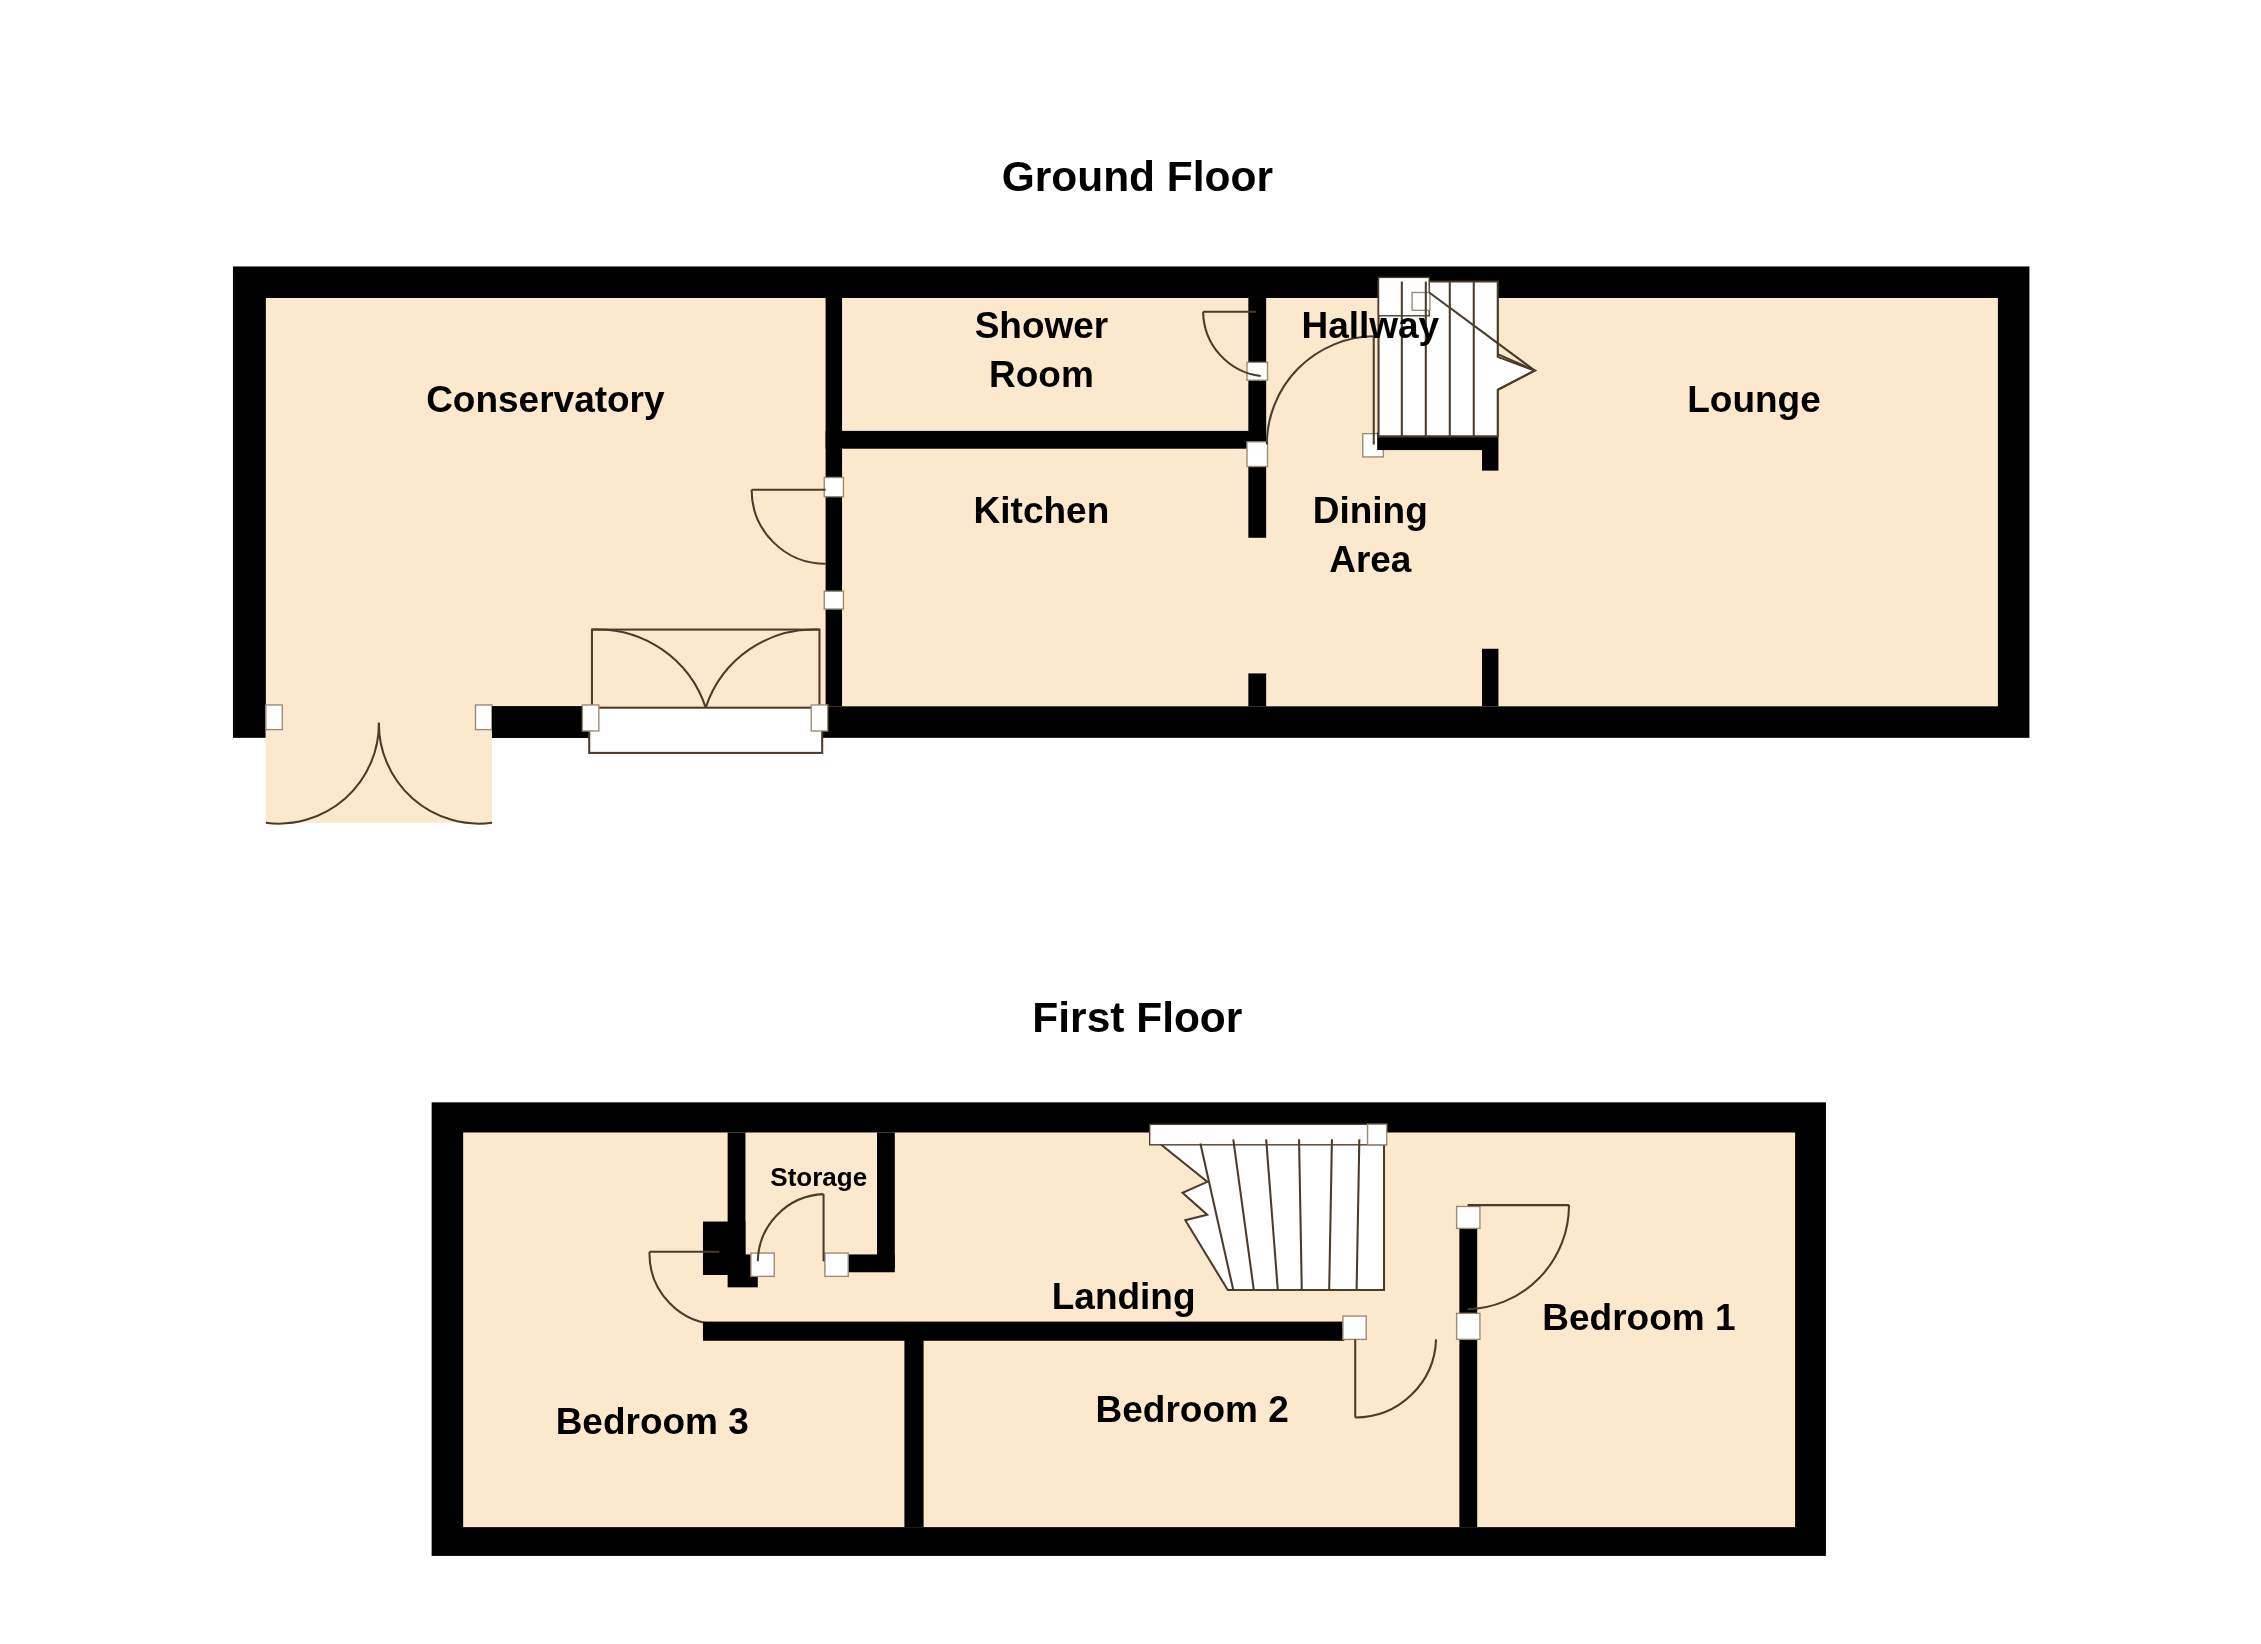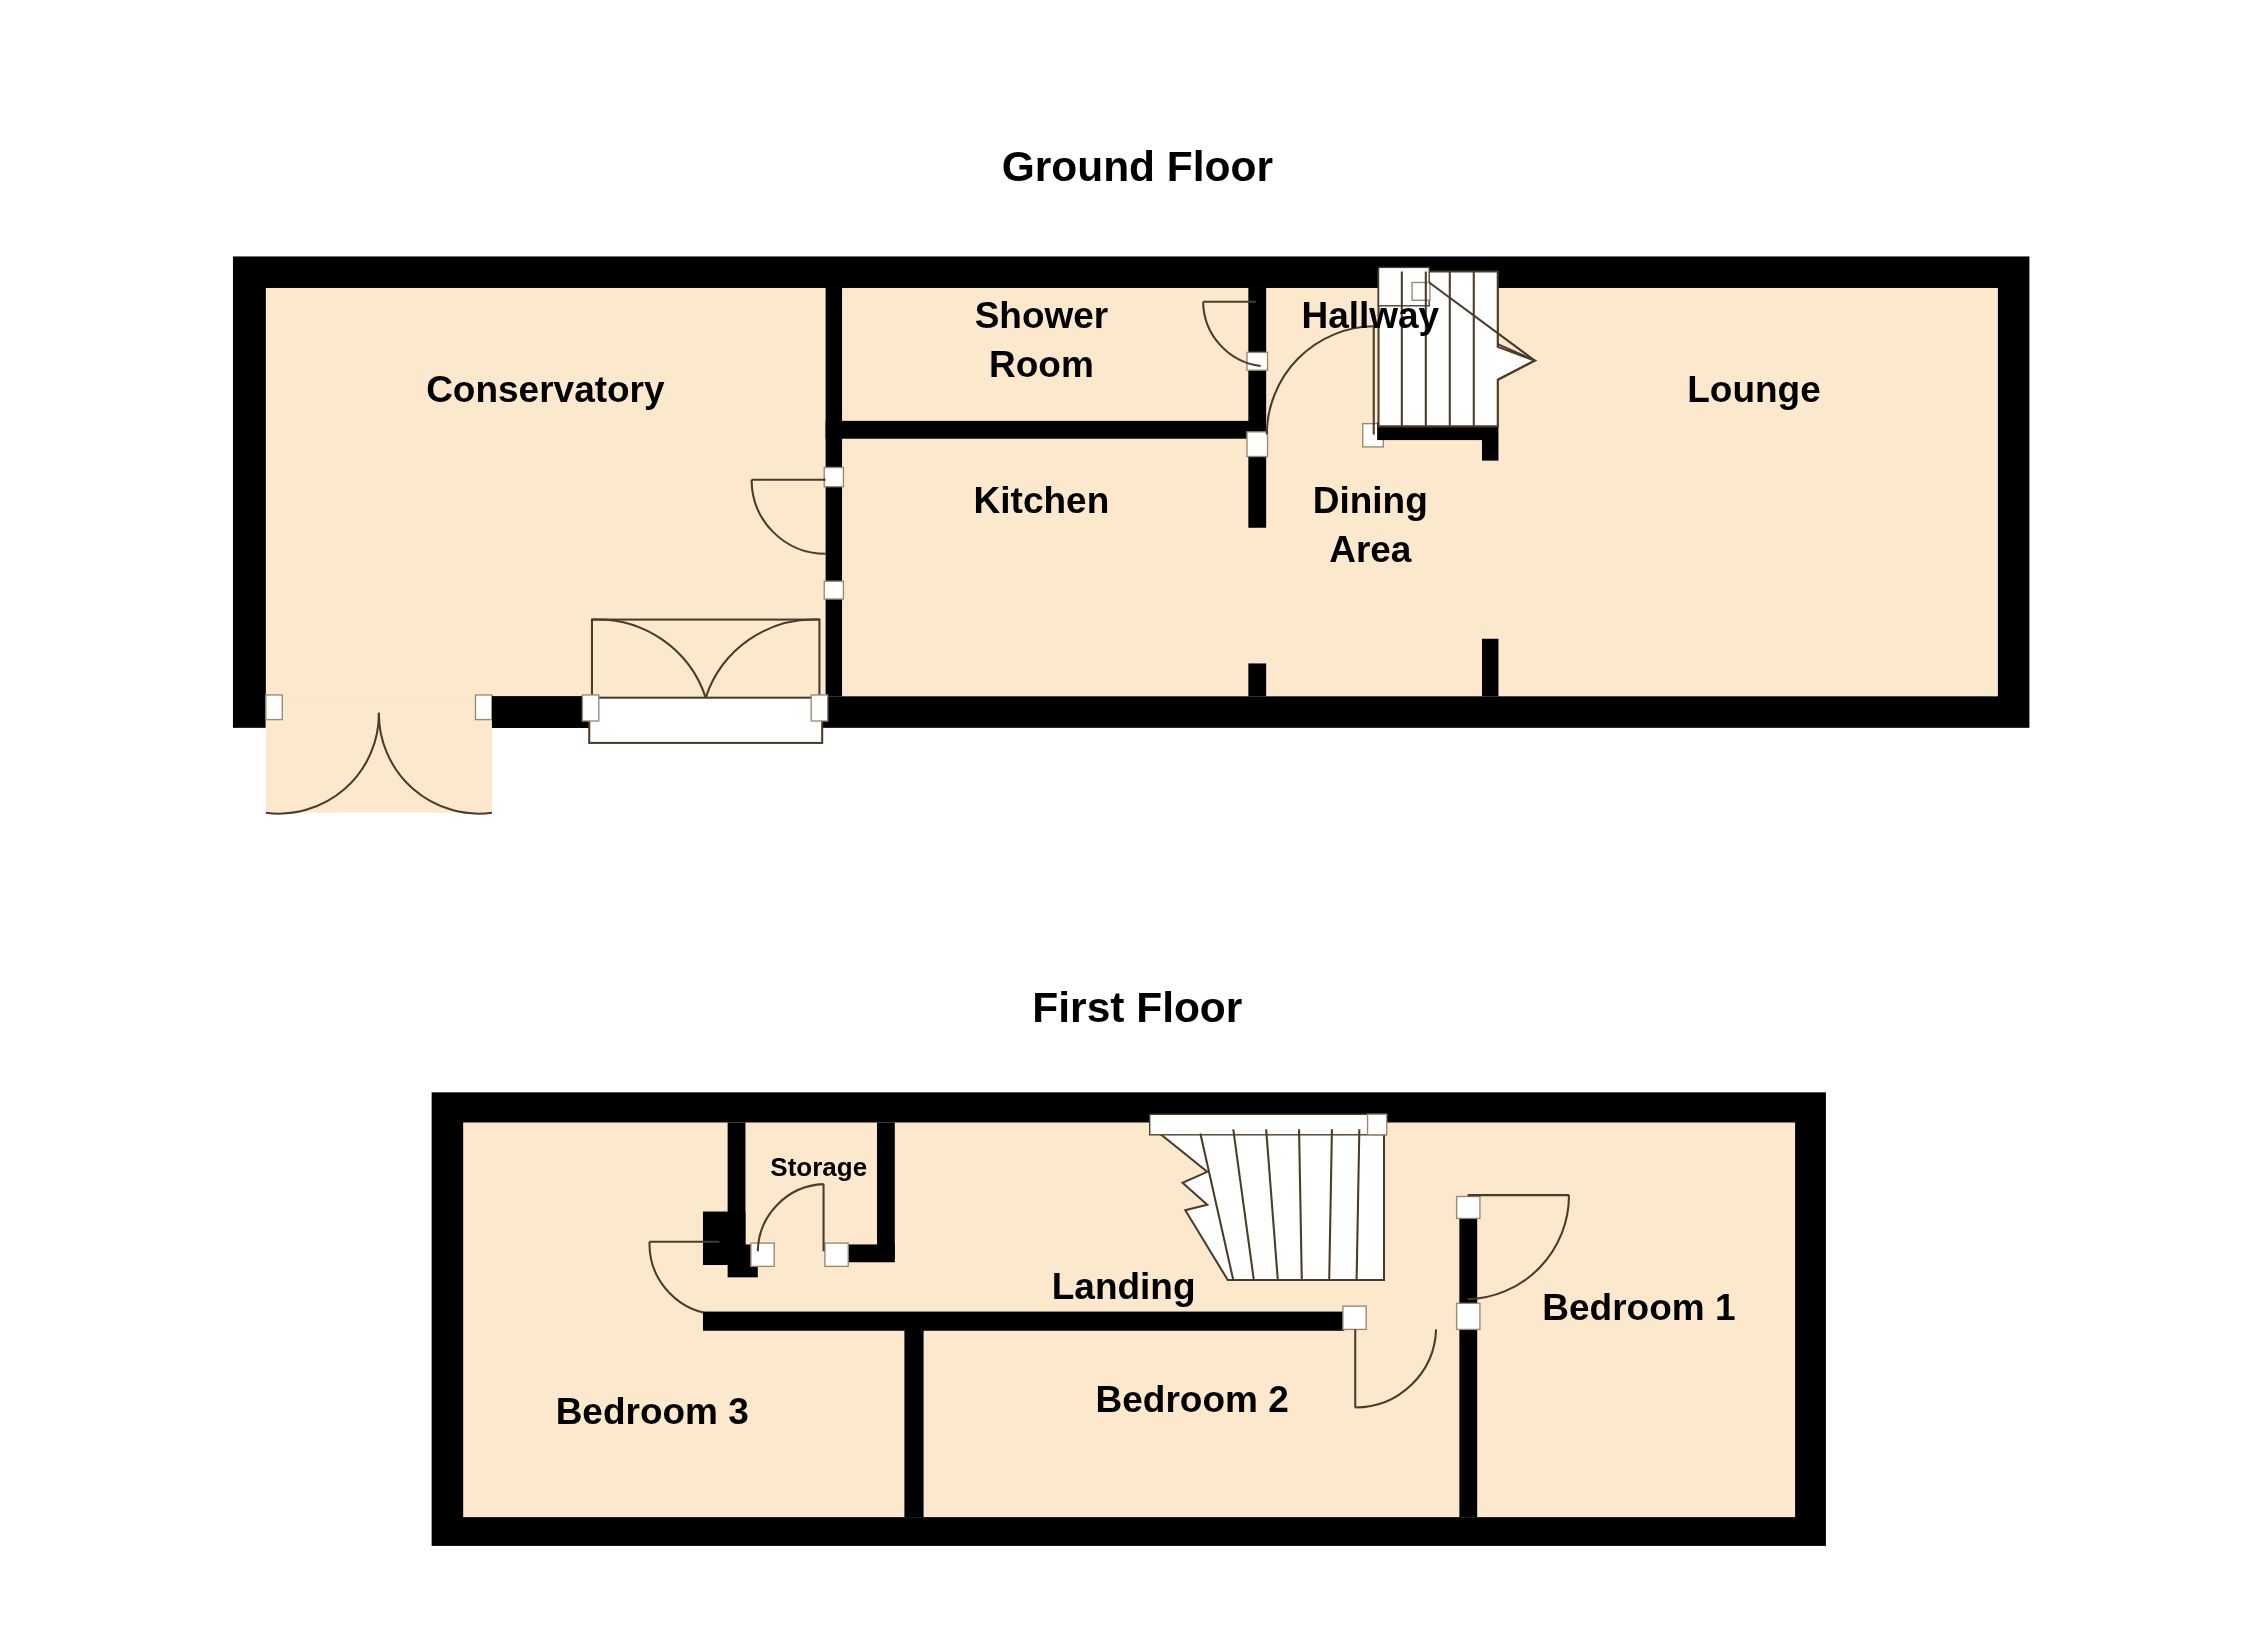--- a/index.html
+++ b/index.html
@@ -10,21 +10,21 @@
   }
   body {
     width: 2261px;
     height: 1645px;
     font-family: "Liberation Sans", sans-serif;
     position: relative;
     overflow: hidden;
   }
   #plan-root {
     position: absolute;
-    left: 0; top: 4px;
+    left: 0; top: 14px;
     width: 2261px;
     height: 1600px;
   }
   svg.floorplan {
     display: block;
     width: 2261px;
     height: 1645px;
   }
   .floor-title {
     font-family: "Liberation Sans", sans-serif;

